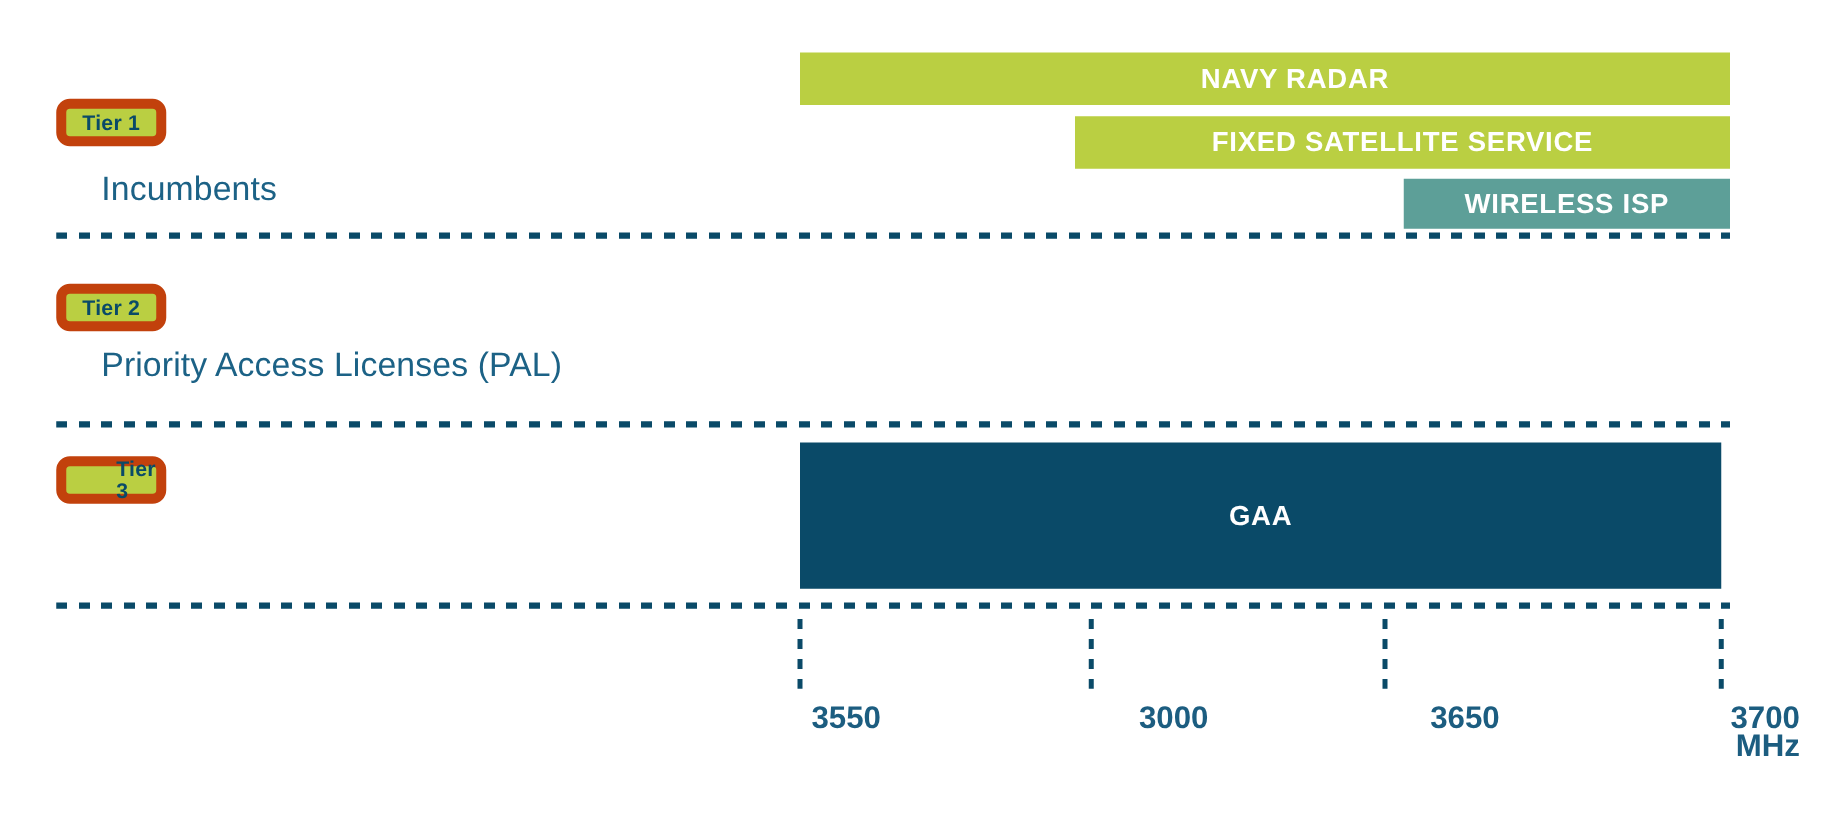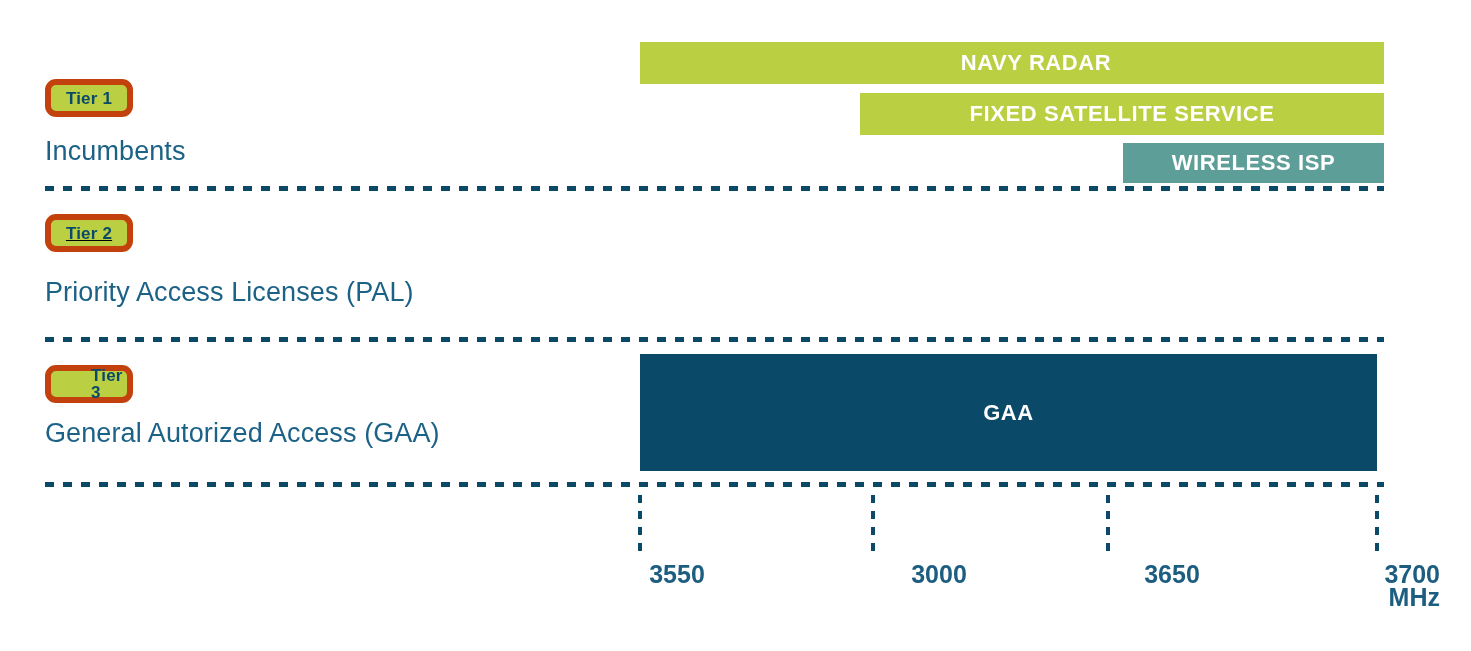--- a/index.html
+++ b/index.html
@@ -20,21 +20,21 @@
     left: 0; top: 0;
     width: 1471px;
     height: 651px;
   }
 
   
   .tier-badge {
     position: absolute;
     width: 88px;
     height: 38px;
-    border: 6px solid #c2410c;
+    border: 8px solid #c2410c;
     border-radius: 11px;
     background: #BACF42;
     box-sizing: border-box;
     display: flex;
     align-items: center;
     justify-content: center;
   }
   .tier-badge span {
     color: #0A4A68;
     font-size: 17px;
@@ -43,20 +43,21 @@
     line-height: 1;
   }
   .tier-name {
     position: absolute;
     color: #1C6286;
     font-size: 27px;
     font-weight: 400;
     letter-spacing: 0.1px;
     white-space: nowrap;
     line-height: 1;
+    margin-left: 36px;
   }
 
   
   .bar {
     position: absolute;
     display: flex;
     align-items: center;
     justify-content: center;
     box-sizing: border-box;
   }
@@ -124,32 +125,31 @@
   <div class="bar green t1" style="left:860px; top:93px; width:524px; height:42px;">
     <span class="bar-label">FIXED SATELLITE SERVICE</span>
   </div>
 
   <div class="bar teal t1" style="left:1123px; top:143px; width:261px; height:40px;">
     <span class="bar-label">WIRELESS ISP</span>
   </div>
 
   <div class="separator" style="left:45px; top:186px; width:1339px;"></div>
 
-  <div class="tier-badge" style="left:45px; top:214px;text-decoration:underline;">
+  <div class="tier-badge" style="left:45px; top:227px;">
     <span>Tier 2</span>
   </div>
   <div class="tier-name" style="left:45px; top:279px;">Priority Access Licenses (PAL)</div>
 
 
   <div class="separator" style="left:45px; top:337px; width:1339px;"></div>
 
   <div class="tier-badge" style="left:45px; top:365px;padding-left:40px;">
     <span>Tier 3</span>
   </div>
-  <div class="tier-name" style="left:45px; top:420px;">General Autorized Access (GAA)</div>
 
   <div class="bar navy t3" style="left:640px; top:354px; width:737px; height:117px;">
     <span class="bar-label">GAA</span>
   </div>
 
   <div class="separator" style="left:45px; top:482px; width:1339px;"></div>
 
   <div class="tick" style="left:638px; top:495px; height:56px;"></div>
   <div class="tick" style="left:871px; top:495px; height:56px;"></div>
   <div class="tick" style="left:1106px; top:495px; height:56px;"></div>

